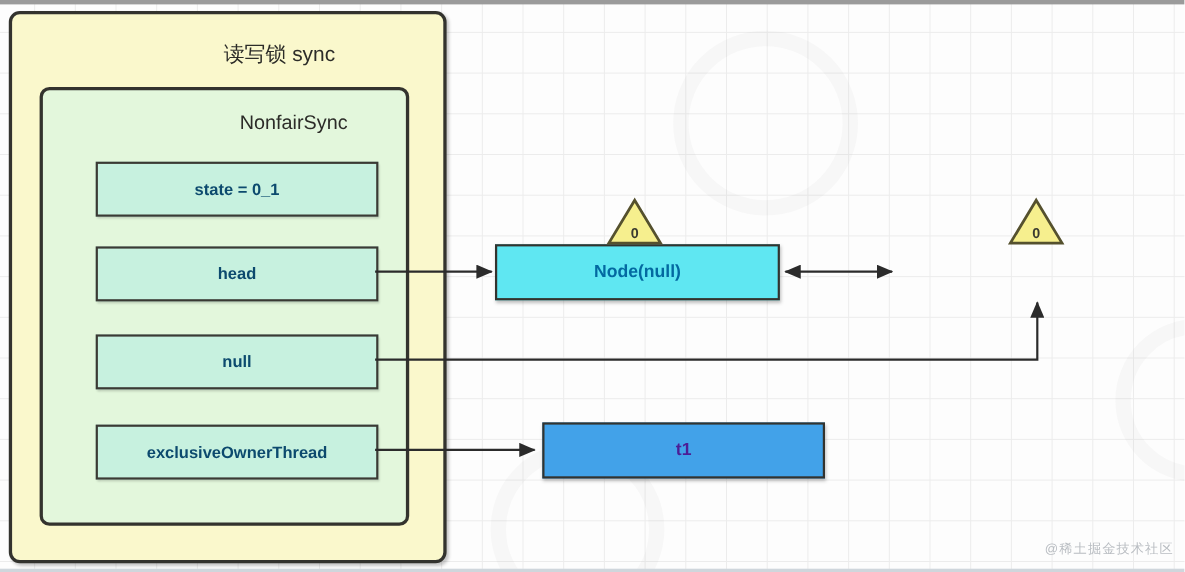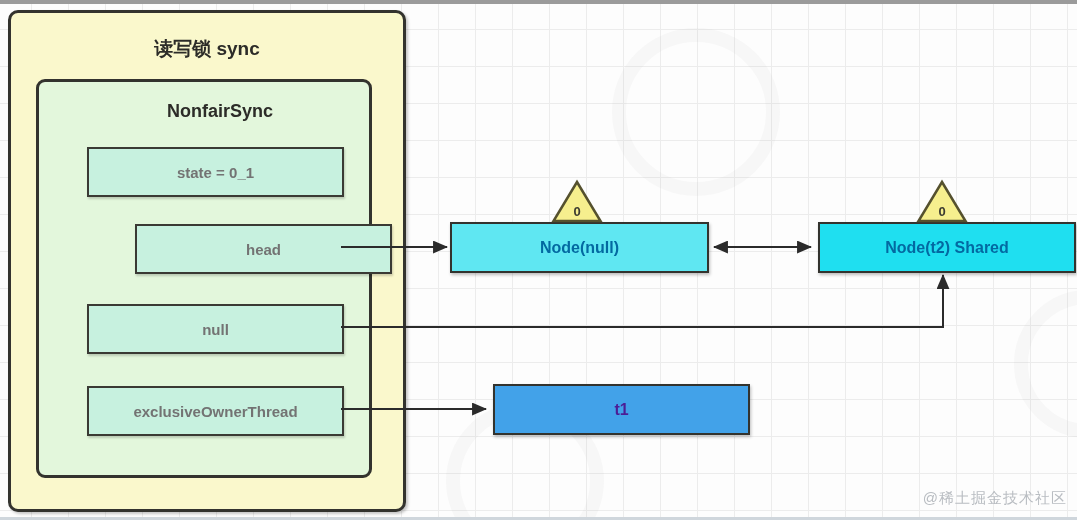--- a/index.html
+++ b/index.html
@@ -27,34 +27,34 @@
   .outer-box{
     left:8px;top:10px;width:398px;height:502px;
     background:#faf8cc;border:3px solid #33332e;border-radius:10px;
     box-shadow:2px 2px 3px rgba(0,0,0,0.22);
   }
   .inner-box{
     left:36px;top:79px;width:336px;height:399px;
     background:#e3f7dc;border:3px solid #33332e;border-radius:9px;
   }
   .title{
-    position:absolute;text-align:center;font-weight:bold;color:#2c2c28;
+    position:absolute;text-align:center;font-weight:normal;color:#2c2c28;padding-left:47px;
   }
   .outer-title{left:8px;top:36px;width:398px;font-size:19px;}
   .inner-title{left:36px;top:101px;width:368px;font-size:18px;}
 
   .field{
     position:absolute;left:87px;width:253px;height:46px;
     background:#c7f1df;border:2px solid #3a3a34;
     display:flex;align-items:center;justify-content:center;
-    font-weight:bold;font-size:15px;color:#737373;
+    font-weight:bold;font-size:15px;color:#0c4a6e;
     box-shadow:1px 2px 2px rgba(0,0,0,0.18);
   }
   .field-state{top:147px;}
-  .field-head{top:224px;margin-left:48px;}
+  .field-head{top:224px;}
   .field-tail{top:304px;}
   .field-eot{top:386px;}
 
   .node{
     position:absolute;height:47px;
     border:2px solid #33332e;
     display:flex;align-items:center;justify-content:center;
     font-weight:bold;font-size:16px;color:#0369a1;
     box-shadow:1px 2px 3px rgba(0,0,0,0.25);
   }
@@ -62,21 +62,21 @@
   .node-t2{left:818px;top:222px;width:254px;background:#1fdff0;}
   .node-t1{left:493px;top:384px;width:253px;background:#42a2e9;color:#4c1d95;}
 
   .tri{position:absolute;width:52px;height:45px;}
   .tri-1{left:551px;top:179px;}
   .tri-2{left:916px;top:179px;}
 
   .arrows{position:absolute;left:0;top:0;pointer-events:none;}
   .wm-credit{
     position:absolute;right:10px;bottom:12px;
-    font-size:15px;color:#b9bdc2;letter-spacing:1px;
+    font-size:12px;color:#b9bdc2;letter-spacing:1px;
   }
 </style>
 </head>
 <body>
 
 <div class="canvas">
 
   <div class="top-strip"></div>
   <div class="wm-circle wm-c1"></div>
   <div class="wm-circle wm-c2"></div>
@@ -87,21 +87,20 @@
 
   <div class="box inner-box"></div>
   <div class="title inner-title">NonfairSync</div>
 
   <div class="field field-state">state = 0_1</div>
   <div class="field field-head">head</div>
   <div class="field field-tail">null</div>
   <div class="field field-eot">exclusiveOwnerThread</div>
 
   <div class="node node-null">Node(null)</div>
-  <div class="node node-t2">Node(t2) Shared</div>
   <div class="node node-t1">t1</div>
 
   <svg class="tri tri-1" viewBox="0 0 52 45">
     <path d="M26,3 L49.5,42 L2.5,42 Z" fill="#f6ef8e" stroke="#55512e" stroke-width="2.5"></path>
     <text x="26" y="37" text-anchor="middle" font-size="13" font-weight="bold" fill="#3a3a30" font-family="Liberation Sans, sans-serif">0</text>
   </svg>
   <svg class="tri tri-2" viewBox="0 0 52 45">
     <path d="M26,3 L49.5,42 L2.5,42 Z" fill="#f6ef8e" stroke="#55512e" stroke-width="2.5"></path>
     <text x="26" y="37" text-anchor="middle" font-size="13" font-weight="bold" fill="#3a3a30" font-family="Liberation Sans, sans-serif">0</text>
   </svg>

